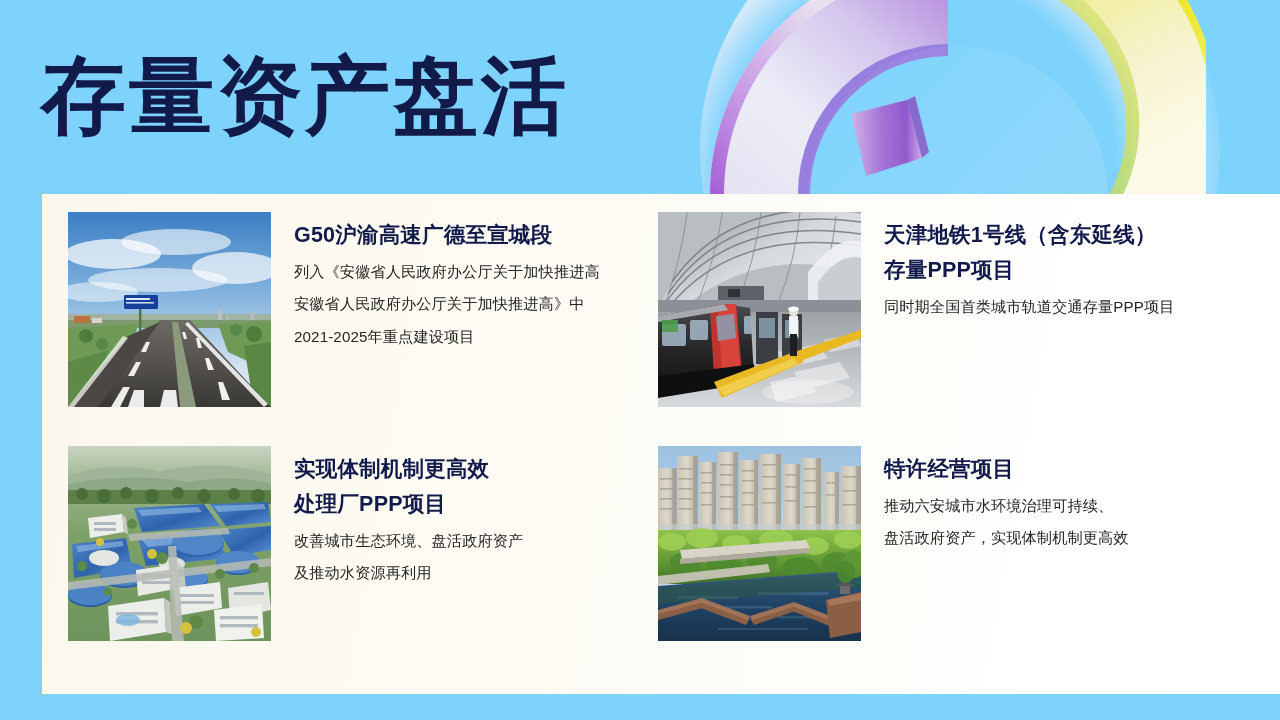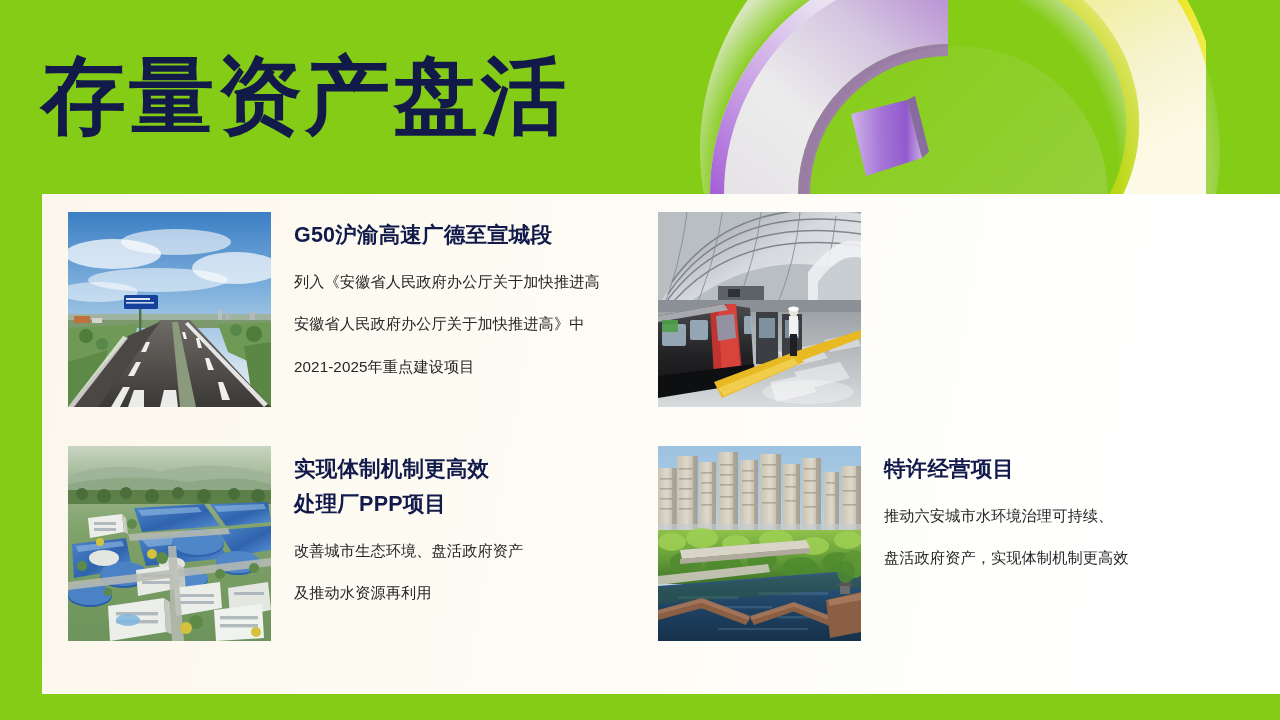--- a/index.html
+++ b/index.html
@@ -5,21 +5,21 @@
   * { margin:0; padding:0; box-sizing:border-box; }
   html, body {
     width:1280px; height:720px;
     background:#ffffff;
     font-family:"Liberation Sans","DejaVu Sans",sans-serif;
     overflow:hidden;
   }
   #slide {
     position:relative;
     width:1280px; height:720px;
-    background:#84cc16;
+    background:#7dd3fc;
     overflow:hidden;
   }
 
   
   .deco-wrap {
     position:absolute;
     left:686px; top:-96px;
     width:520px; height:520px;
     pointer-events:none;
   }
@@ -82,21 +82,21 @@
   }
   .card-title {
     color:#111a4b;
     font-size:21.5px;
     font-weight:bold;
     line-height:1.62;
     letter-spacing:0.2px;
     white-space:nowrap;
   }
   .card-desc {
-    margin-top:16px;
+    margin-top:6px;
     color:#262626;
     font-size:15.2px;
     line-height:1.74;
     letter-spacing:0.1px;
     white-space:nowrap;
   }
 
   
   .page-title {
     position:absolute;
@@ -387,20 +387,25 @@
           <path d="M136 140 L203 118 L203 126 L140 150 Z" fill="#e8b923"></path>
 
           <rect x="131" y="104" width="9" height="20" fill="#f2f3f4"></rect>
           <rect x="132" y="122" width="7" height="22" fill="#1d1f22"></rect>
           <circle cx="135.5" cy="100" r="4.6" fill="#e6e2d8"></circle>
           <ellipse cx="135.5" cy="97" rx="5.4" ry="2.4" fill="#ffffff"></ellipse>
 
           <ellipse cx="150" cy="180" rx="46" ry="12" fill="#ffffff" opacity="0.3"></ellipse>
         </svg>
       </div>
+      <div class="card-text">
+        <div class="card-title">天津地铁1号线（含东延线）</div>
+        <div class="card-title">存量PPP项目</div>
+        <div class="card-desc">同时期全国首类城市轨道交通存量PPP项目</div>
+      </div>
     </div>
 
     <div class="card">
       <div class="thumb">
         <svg viewBox="0 0 203 195" preserveAspectRatio="xMidYMid slice">
           <defs>
             <linearGradient id="bg3" x1="0" y1="0" x2="0" y2="1">
               <stop offset="0%" stop-color="#c8d5c2"></stop>
               <stop offset="18%" stop-color="#9db58f"></stop>
               <stop offset="45%" stop-color="#7ea169"></stop>

